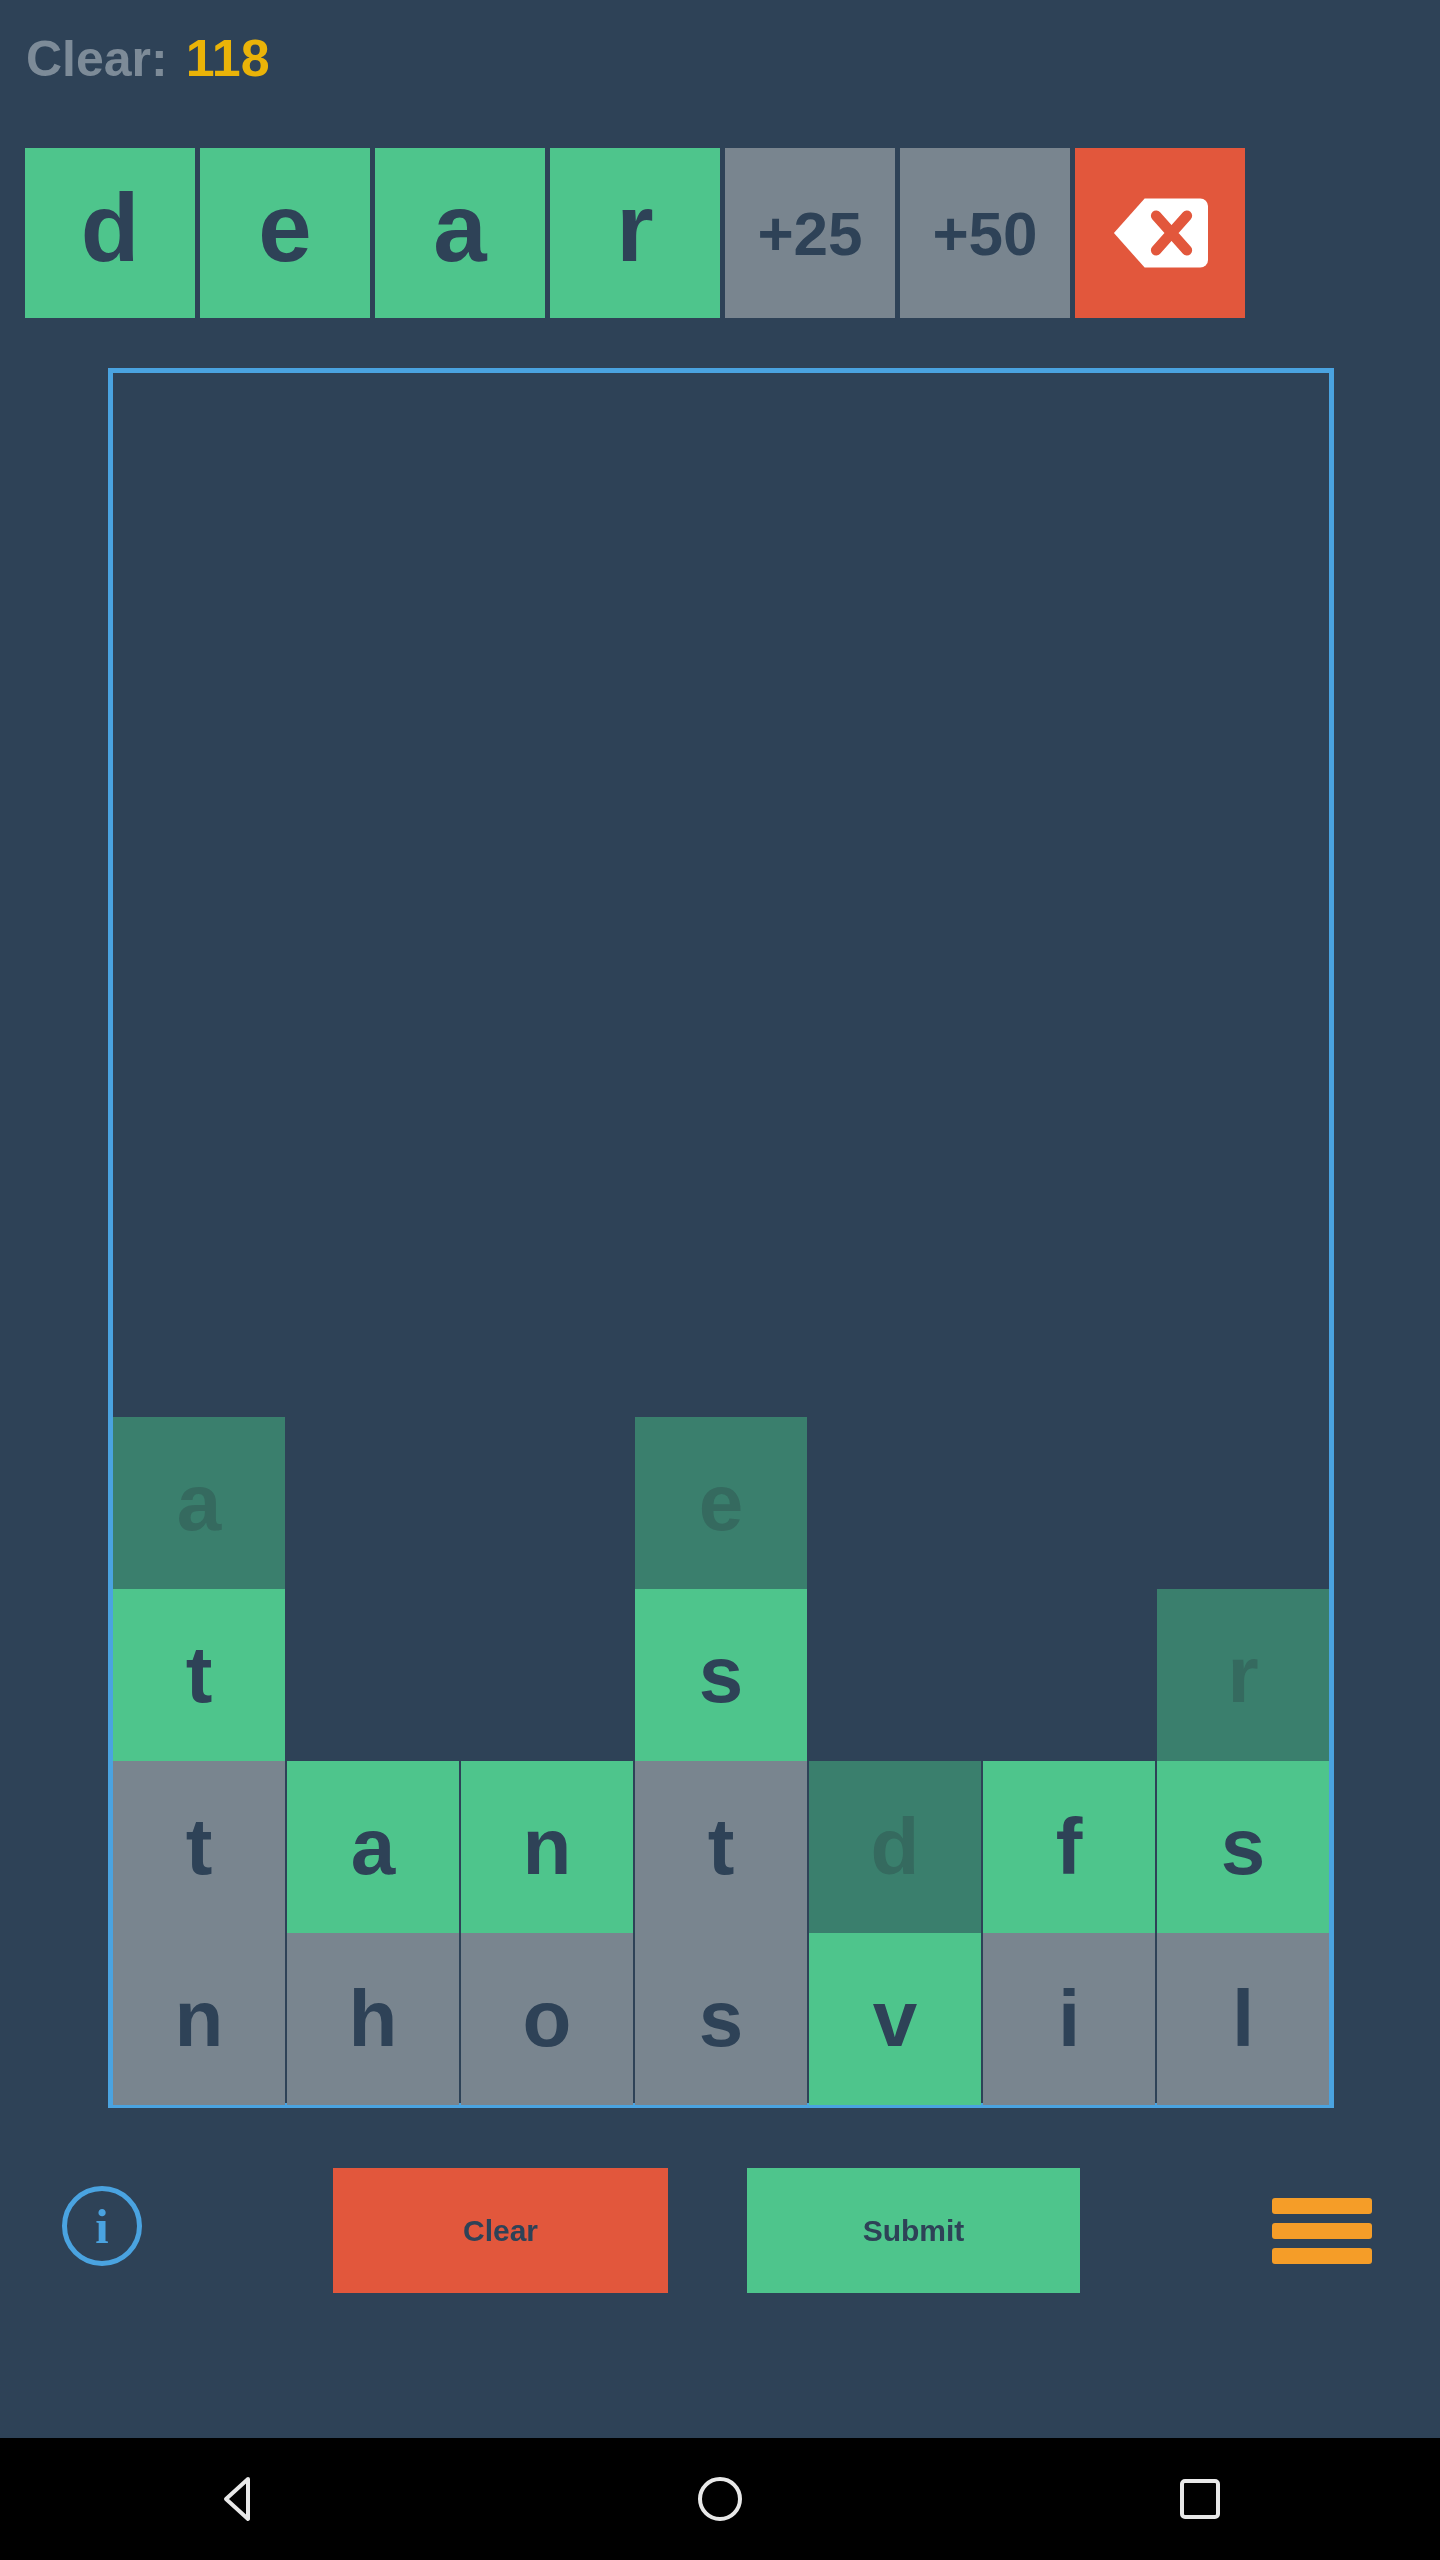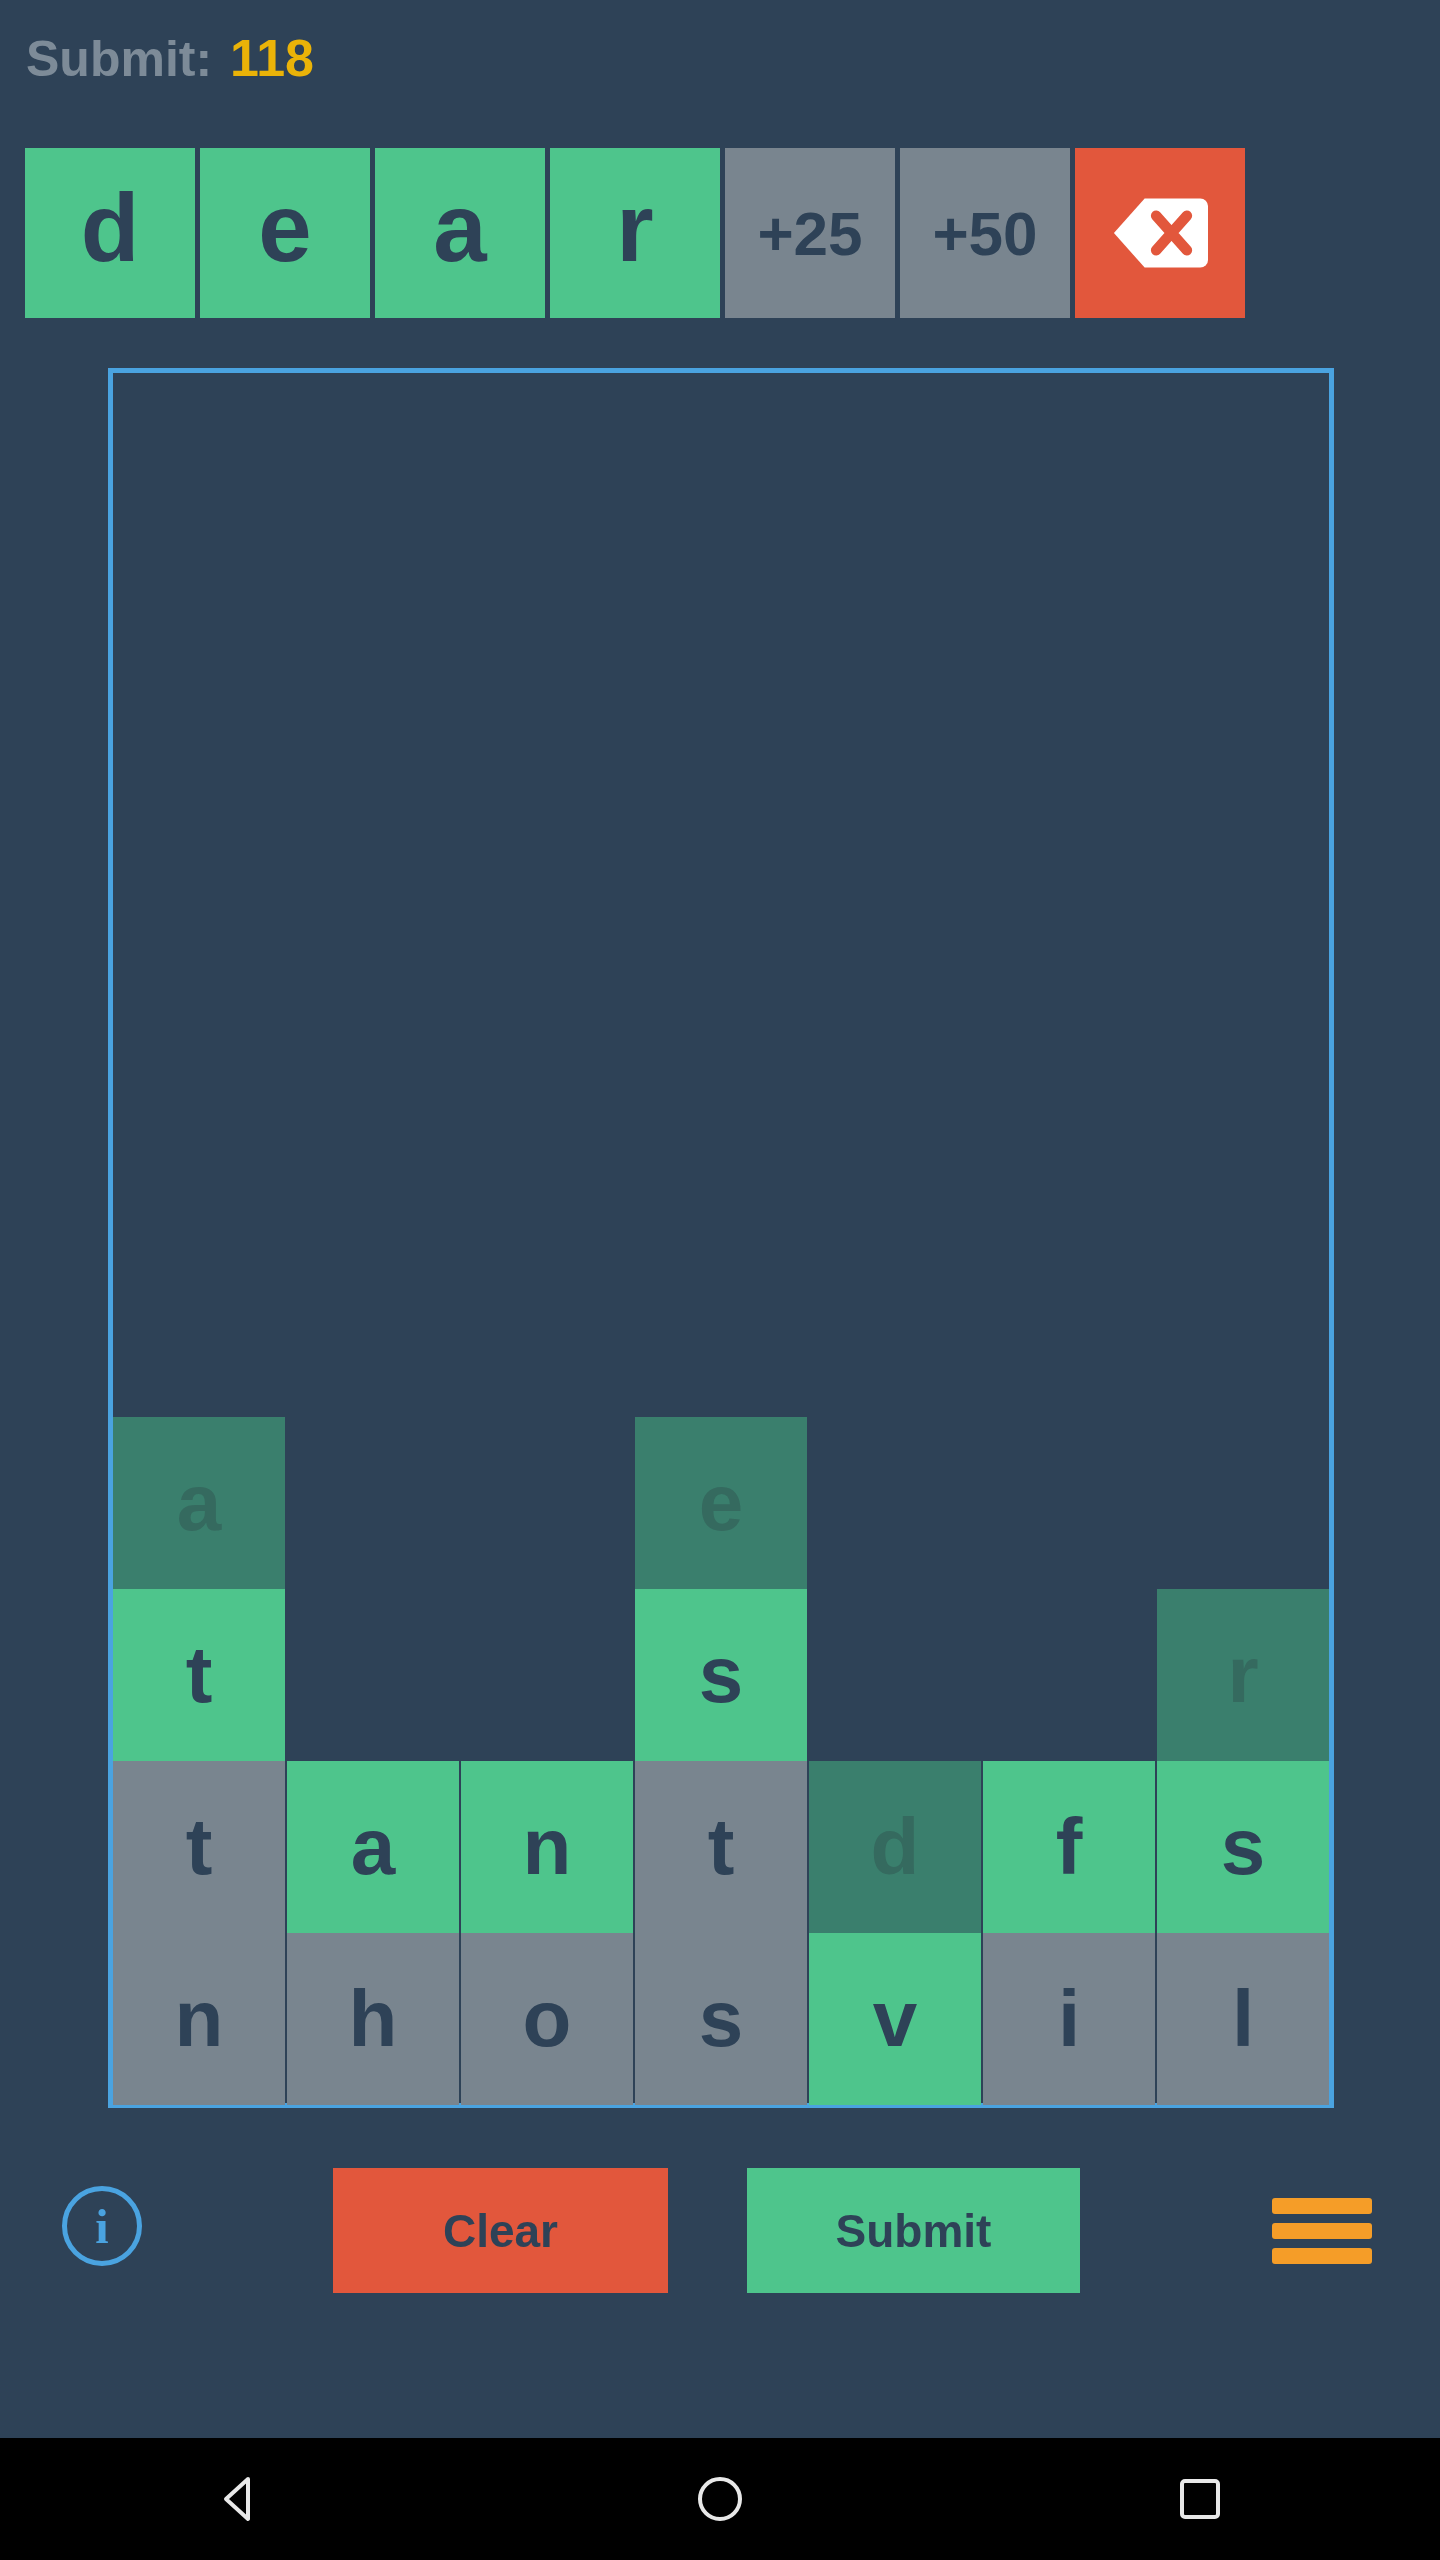--- a/index.html
+++ b/index.html
@@ -78,21 +78,21 @@
     position:absolute; left:62px; top:18px;
     width:80px; height:80px; border-radius:50%;
     border:5px solid #4aa3e0;
     display:flex; align-items:center; justify-content:center;
   }
   #info-glyph { font-size:48px; font-weight:bold; color:#4aa3e0; font-family:"Liberation Serif", serif; }
   .action-btn {
     position:absolute; top:0;
     height:125px;
     display:flex; align-items:center; justify-content:center;
-    font-size:46px; font-weight:bold; color:#2e4257;
+    font-size:30px; font-weight:bold; color:#2e4257;
     border:none; cursor:pointer; font-family:"Liberation Sans", sans-serif;
   }
   #clear-btn  { left:333px; width:335px; background:#e2573c; }
   #submit-btn { left:747px; width:333px; background:#4ec58c; }
   #menu-btn {
     position:absolute; left:1272px; top:30px;
     width:100px; height:66px;
     display:flex; flex-direction:column; justify-content:space-between;
   }
   .menu-line { width:100px; height:16px; background:#f59d28; border-radius:3px; }
@@ -104,21 +104,21 @@
     display:flex; align-items:center; justify-content:space-around;
   }
   .nav-icon { width:64px; height:64px; display:flex; align-items:center; justify-content:center; }
 </style>
 </head>
 <body>
 
 <div id="app">
 
   <div id="score-bar">
-    <span id="score-label">Submit:</span>
+    <span id="score-label">Clear:</span>
     <span id="score-value">118</span>
   </div>
 
   <div id="tray">
       <div class="tray-cell tray-letter">d</div>
       <div class="tray-cell tray-letter">e</div>
       <div class="tray-cell tray-letter">a</div>
       <div class="tray-cell tray-letter">r</div>
       <div class="tray-cell tray-bonus">+25</div>
       <div class="tray-cell tray-bonus">+50</div>

